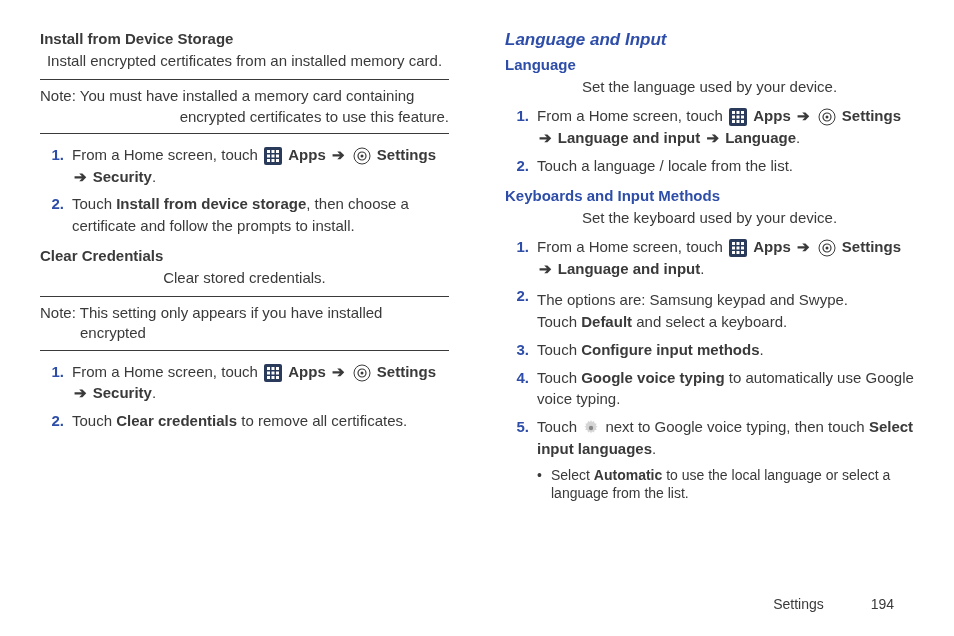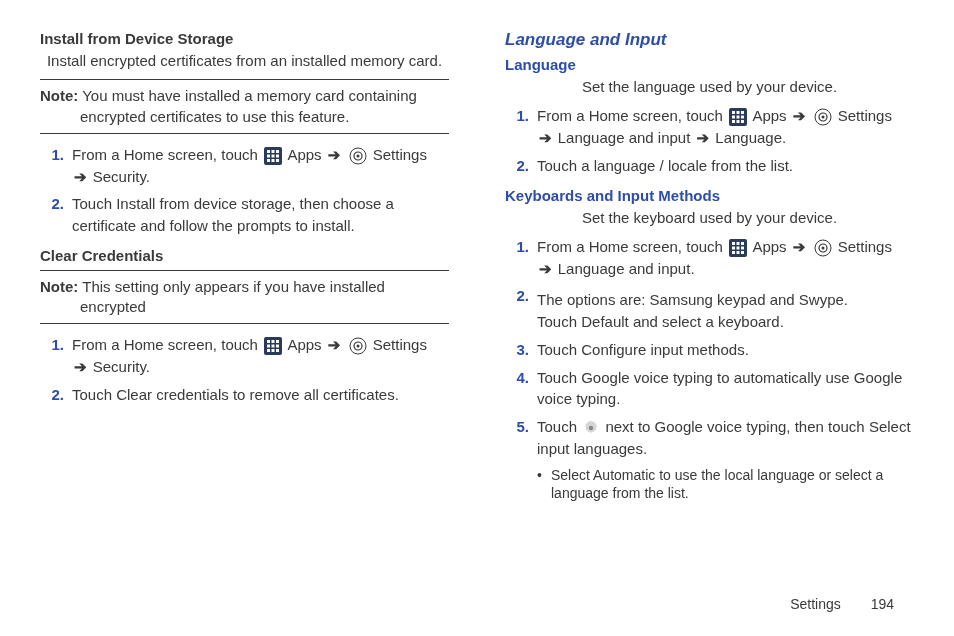--- a/index.html
+++ b/index.html
@@ -44,22 +44,22 @@
       line-height: 1.35;
       text-align: center;
     }
     .note-box {
       border-top: 1.5px solid #3a3a3a;
       border-bottom: 1.5px solid #3a3a3a;
       padding: 6px 0;
       margin: 6px 0 10px 0;
       line-height: 1.35;
     }
-    .note-box .note-label { font-weight: bold; }
-    .note-content { margin-left: 40px; }
+    .note-box .note-label { font-weight: normal; }
+    .note-content { margin-left: 40px; text-align: right; }
     .note-firstline { text-indent: -40px; margin-left: 40px; }
     .list { margin: 4px 0 10px 0; }
     .list-item {
       display: flex;
       margin-bottom: 6px;
       line-height: 1.45;
     }
     .list-num {
       font-weight: bold;
       color: #2d4da8;
@@ -69,36 +69,36 @@
     }
     .list-content { flex: 1; }
     .sub-item {
       display: flex;
       margin-left: 32px;
       margin-top: 4px;
       line-height: 1.35;
       font-size: 14px;
     }
     .bullet { min-width: 14px; }
-    .b { font-weight: normal; }
+    .b { font-weight: bold; }
     .arrow { font-weight: bold; margin: 0 2px; }
     .icon {
       display: inline-block;
       vertical-align: middle;
       margin: 0 2px;
     }
     .icon svg { display: block; }
     .footer {
       position: absolute;
       bottom: 24px;
       right: 60px;
       font-size: 14px;
       color: #3a3a3a;
     }
-    .footer .page-num { margin-left: 26px; }
+    .footer .page-num { margin-left: 43px; }
   </style>
 </head>
 <body>
 
 <div class="columns">
 
   <div class="col">
 
     <div class="heading-bold">Install from Device Storage</div>
     <div class="body-text">Install encrypted certificates from an installed memory card.</div>
@@ -149,20 +149,21 @@
       </div>
       <div class="list-item">
         <div class="list-num">2.</div>
         <div class="list-content">
           <span>Touch </span><span class="b">Install from device storage</span><span>, then choose a certificate and follow the prompts to install.</span>
         </div>
       </div>
     </div>
 
     <div class="heading-bold">Clear Credentials</div>
+    <div class="body-text">Clear stored credentials.</div>
 
     <div class="note-box">
       <div class="note-firstline">
         <span class="note-label">Note:</span>
         <span>This setting only appears if you have installed encrypted</span>
       </div>
     </div>
 
     <div class="list">
       <div class="list-item">

